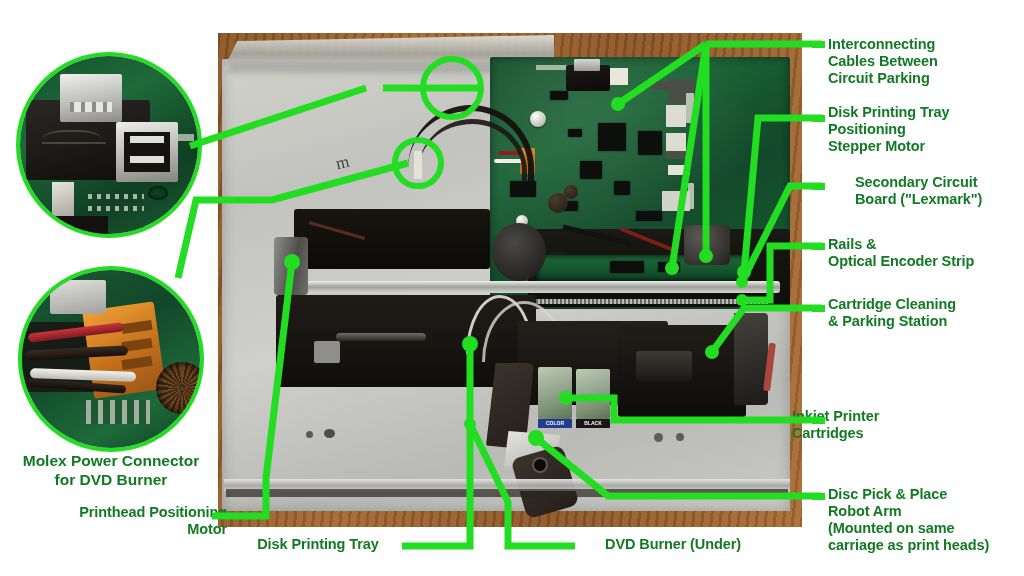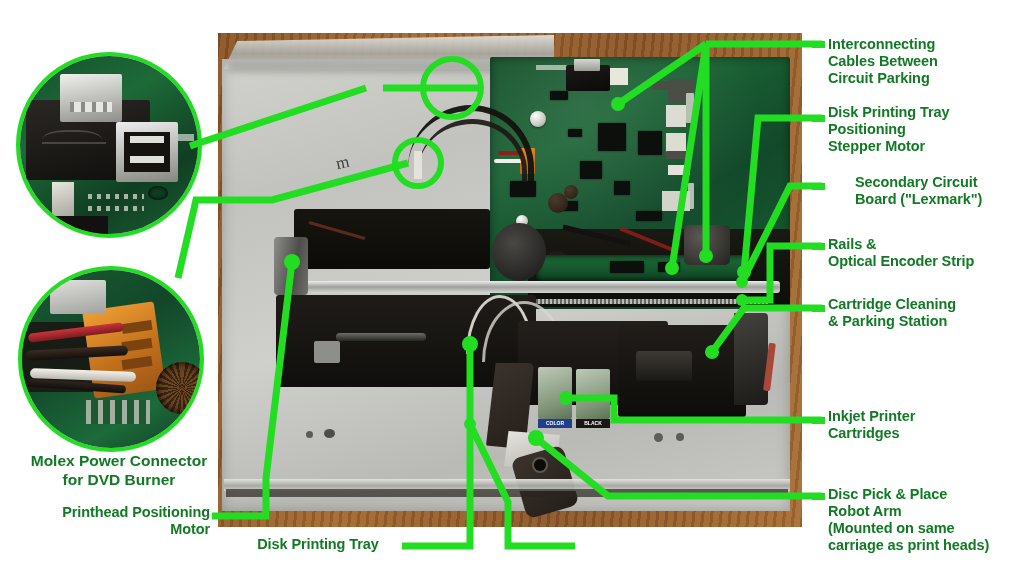--- a/index.html
+++ b/index.html
@@ -257,47 +257,48 @@
     <div style="position:absolute;left:134px;top:92px;width:52px;height:52px;border-radius:50%;
                 background:repeating-conic-gradient(#6b4420 0 8deg,#3a2512 8deg 16deg);
                 box-shadow:inset 0 0 8px #000;"></div>
 
     <div style="position:absolute;left:28px;top:10px;width:56px;height:34px;
                 background:linear-gradient(170deg,#e0e1dc,#a1a29d);border-radius:2px;"></div>
     <div style="position:absolute;left:64px;top:130px;width:64px;height:24px;
                 background:repeating-linear-gradient(90deg,#b9bdb0 0 5px,#1d5631 5px 12px);opacity:.85;"></div>
   </div>
 
-  <div class="title" style="left:12px;top:452px;width:214px;text-align:center;">Molex Power Connector
+  <div class="title" style="left:4px;top:452px;width:214px;text-align:center;">Molex Power Connector
 for DVD Burner</div>
 
-  <div class="label l" style="left:10px;top:504px;width:200px;">Printhead Positioning
+  <div class="label l" style="left:27px;top:504px;width:200px;">Printhead Positioning
 Motor</div>
 
   <div class="label c" style="left:238px;top:536px;width:160px;">Disk Printing Tray</div>
 
+  <div class="label c" style="left:583px;top:536px;width:180px;">DVD Burner (Under)</div>
 
   <div class="label r" style="left:828px;top:36px;width:196px;">Interconnecting
 Cables Between
 Circuit Parking</div>
 
   <div class="label r" style="left:828px;top:104px;width:196px;">Disk Printing Tray
 Positioning
 Stepper Motor</div>
 
   <div class="label r" style="left:855px;top:174px;width:196px;">Secondary Circuit
 Board ("Lexmark")</div>
 
   <div class="label r" style="left:828px;top:236px;width:196px;">Rails &amp;
 Optical Encoder Strip</div>
 
   <div class="label r" style="left:828px;top:296px;width:196px;">Cartridge Cleaning
 &amp; Parking Station</div>
 
-  <div class="label r" style="left:828px;top:408px;width:196px;">Inkjet Printer
+  <div class="label r" style="left:792px;top:408px;width:196px;">Inkjet Printer
 Cartridges</div>
 
   <div class="label r" style="left:828px;top:486px;width:200px;">Disc Pick &amp; Place
 Robot Arm
 (Mounted on same
 carriage as print heads)</div>
 
   <svg class="overlay" viewBox="0 0 1024 576">
     <g stroke="#22dd22" stroke-width="7" fill="none" stroke-linecap="butt" stroke-linejoin="miter">
 

